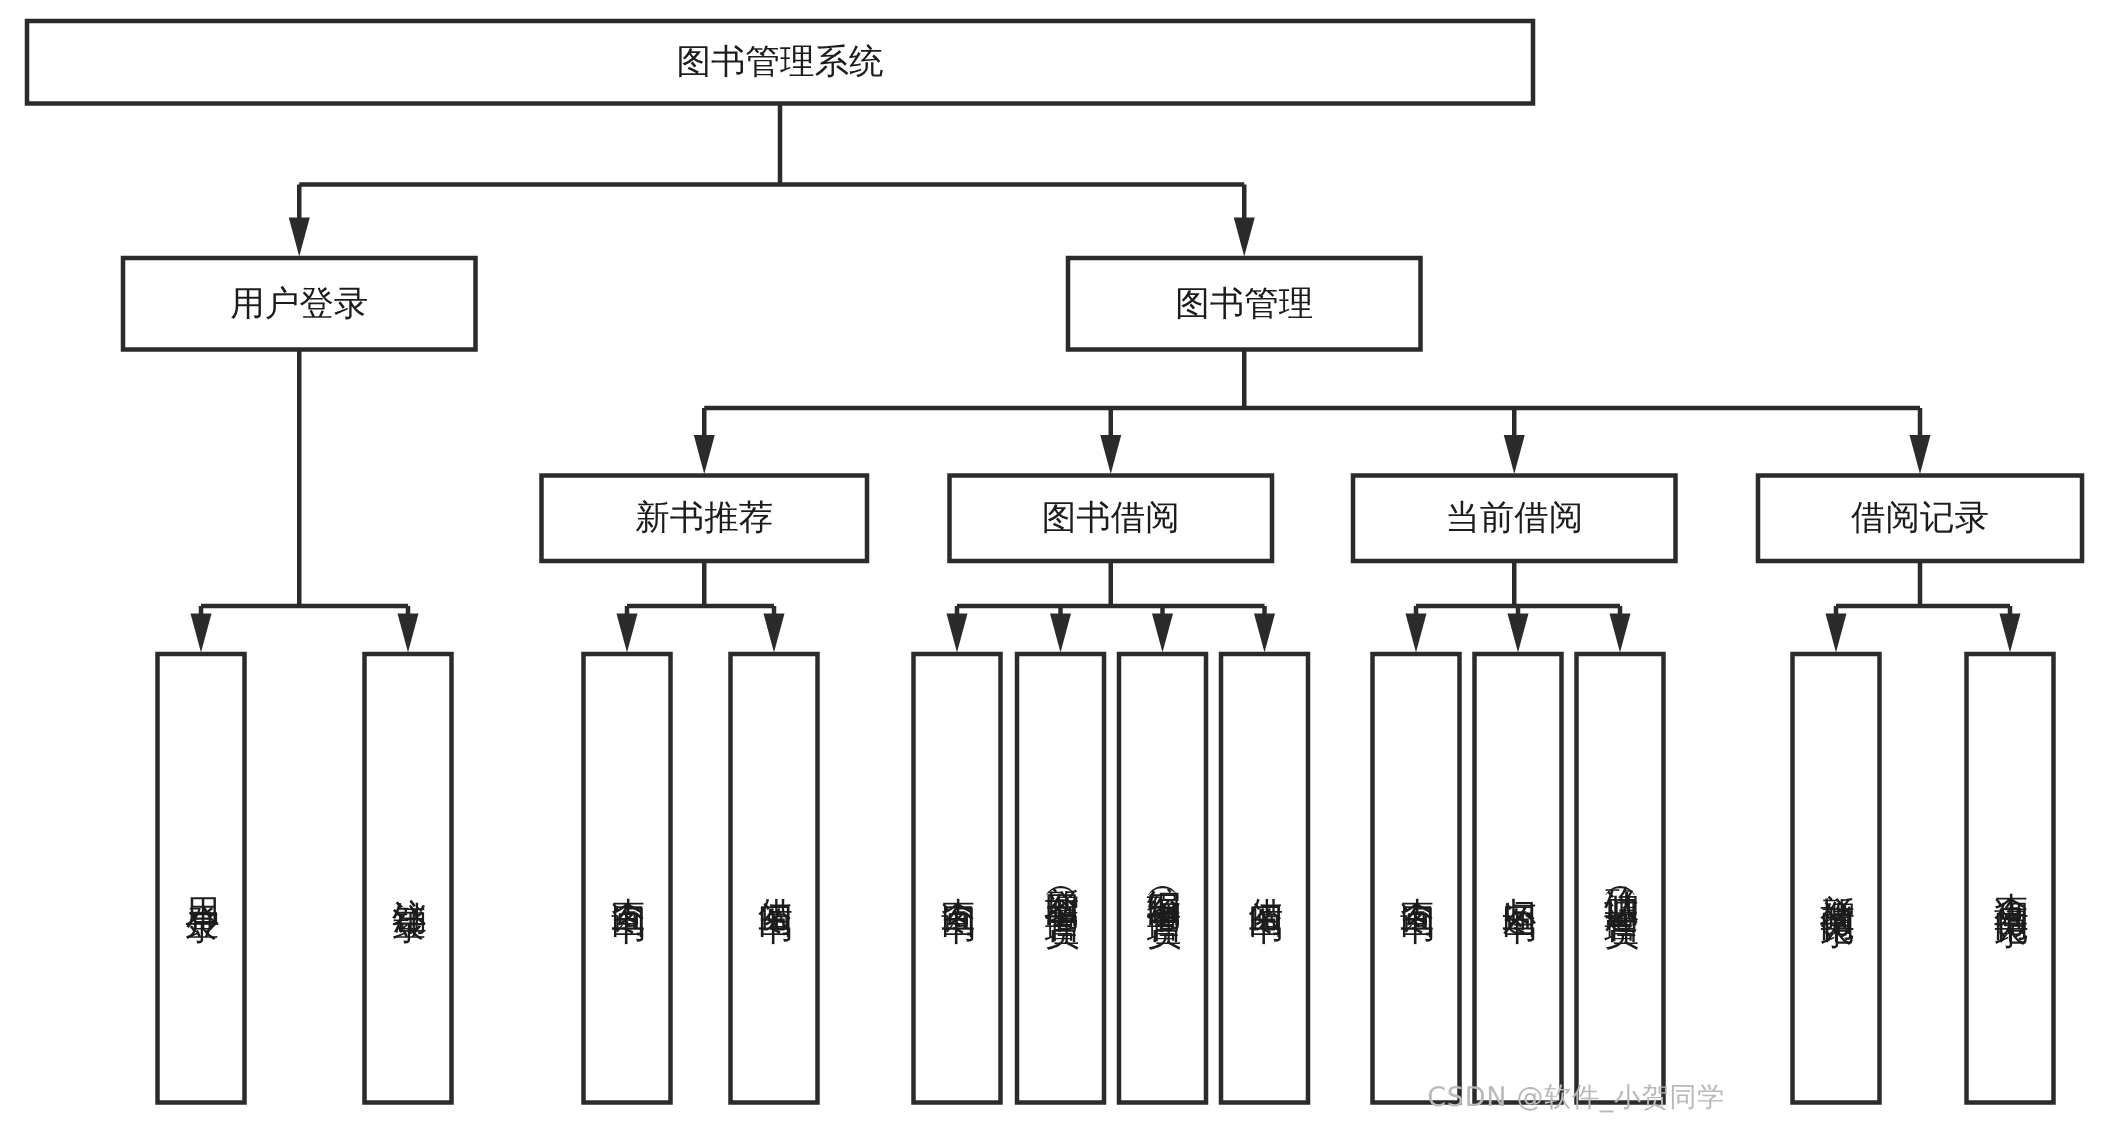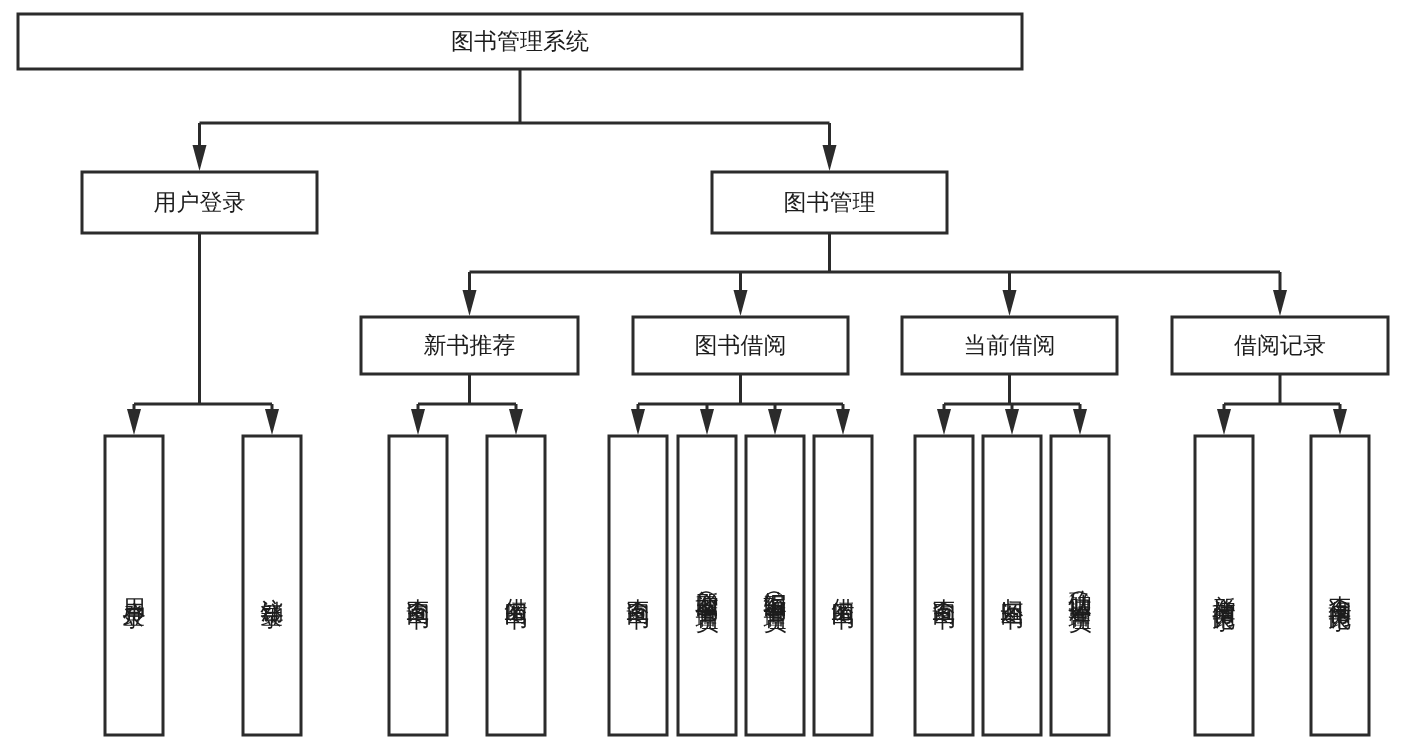--- a/index.html
+++ b/index.html
@@ -207,14 +207,15 @@
         <span class="vert-label-text">确认归还（管理员）</span>
       </div>
       <div class="vert-label-box" style="left: 1195px; top: 436px; width: 58px; height: 299px;">
         <span class="vert-label-text">新增借阅记录</span>
       </div>
       <div class="vert-label-box" style="left: 1311px; top: 436px; width: 58px; height: 299px;">
         <span class="vert-label-text">查询借阅记录</span>
       </div>
     </div>
 
+  <div id="watermark">CSDN @软件_小贺同学</div>
 
 </div>
 
 </body></html>

